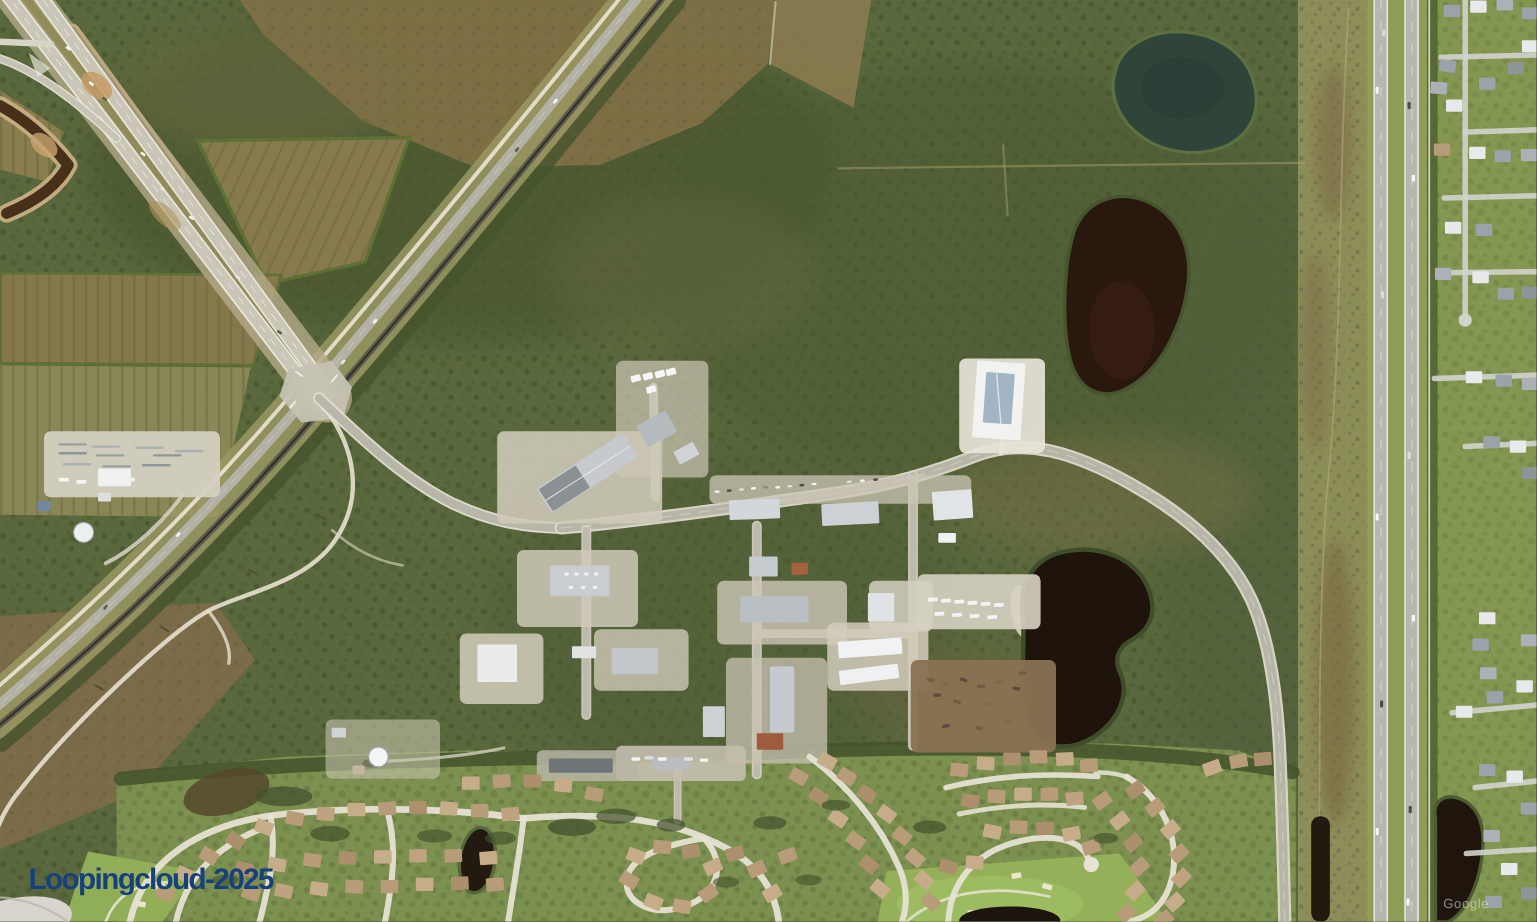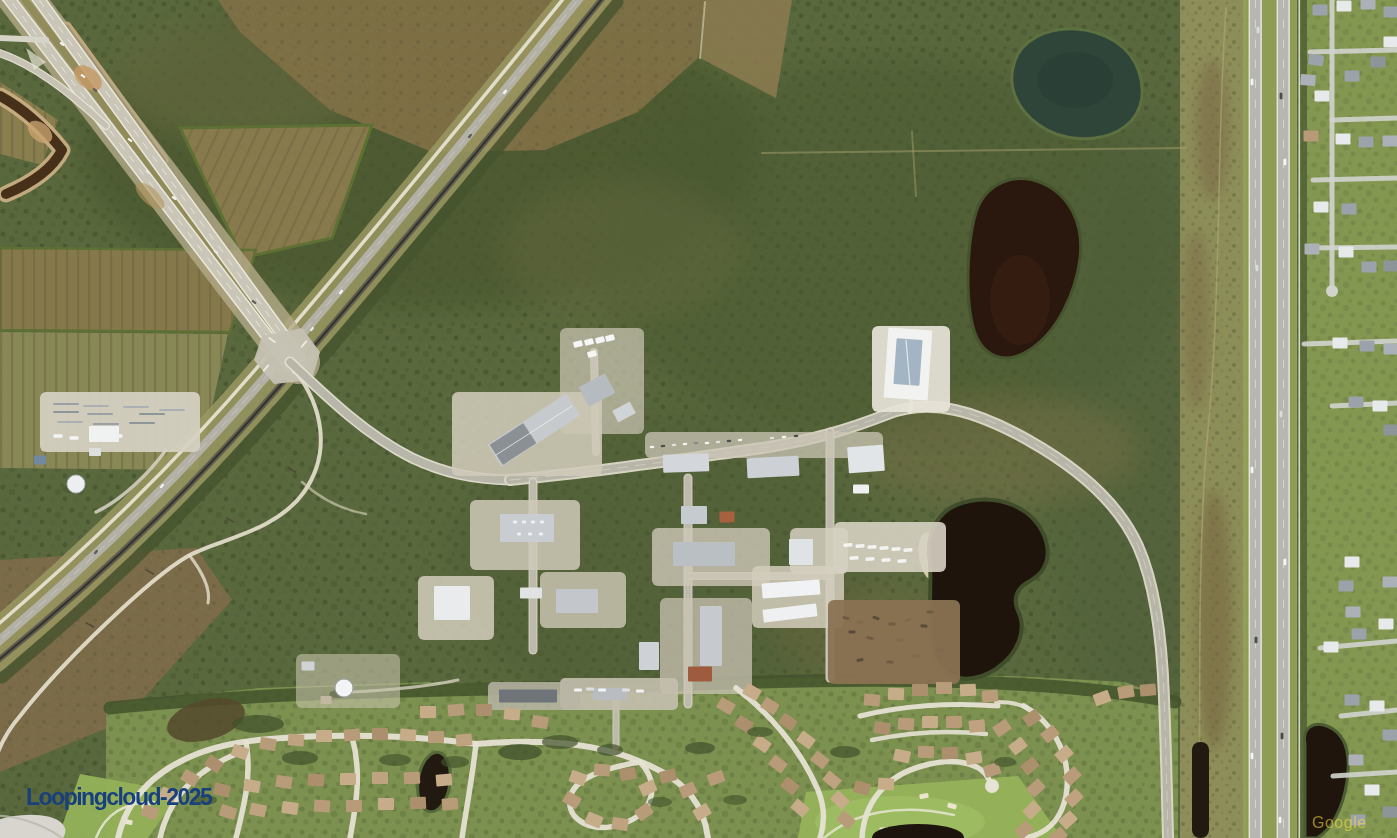--- a/index.html
+++ b/index.html
@@ -1,21 +1,21 @@
 <!DOCTYPE html>
 <html><head>
 <meta charset="utf-8">
 <style>
   html,body{margin:0;padding:0;background:#222;}
   #stage{position:relative;width:1397px;height:838px;overflow:hidden;background:#5a683d;
          font-family:"Liberation Sans", sans-serif;}
   #map{position:absolute;left:0;top:0;}
-  #watermark{position:absolute;left:26px;top:784px;font-size:23px;font-weight:bold;
+  #watermark{position:absolute;left:26px;top:784px;font-size:27px;font-weight:bold;
              letter-spacing:-1.5px;color:#17407c;white-space:nowrap;user-select:none;}
-  #attribution{position:absolute;left:1312px;top:814px;font-size:16px;color:#fde047;
+  #attribution{position:absolute;left:1312px;top:814px;font-size:12px;color:#e5e5e5;
                opacity:.55;letter-spacing:.5px;user-select:none;}
 </style>
 </head>
 <body>
 
 <div id="stage">
   <svg id="map" xmlns="http://www.w3.org/2000/svg" width="1397" height="838" viewBox="0 0 1397 838">
     <defs id="defs">
         <pattern id="treePat" width="23" height="23" patternUnits="userSpaceOnUse">
           <circle cx="3" cy="4" r="2.6" fill="#3f4e2a" opacity="0.55"></circle>

